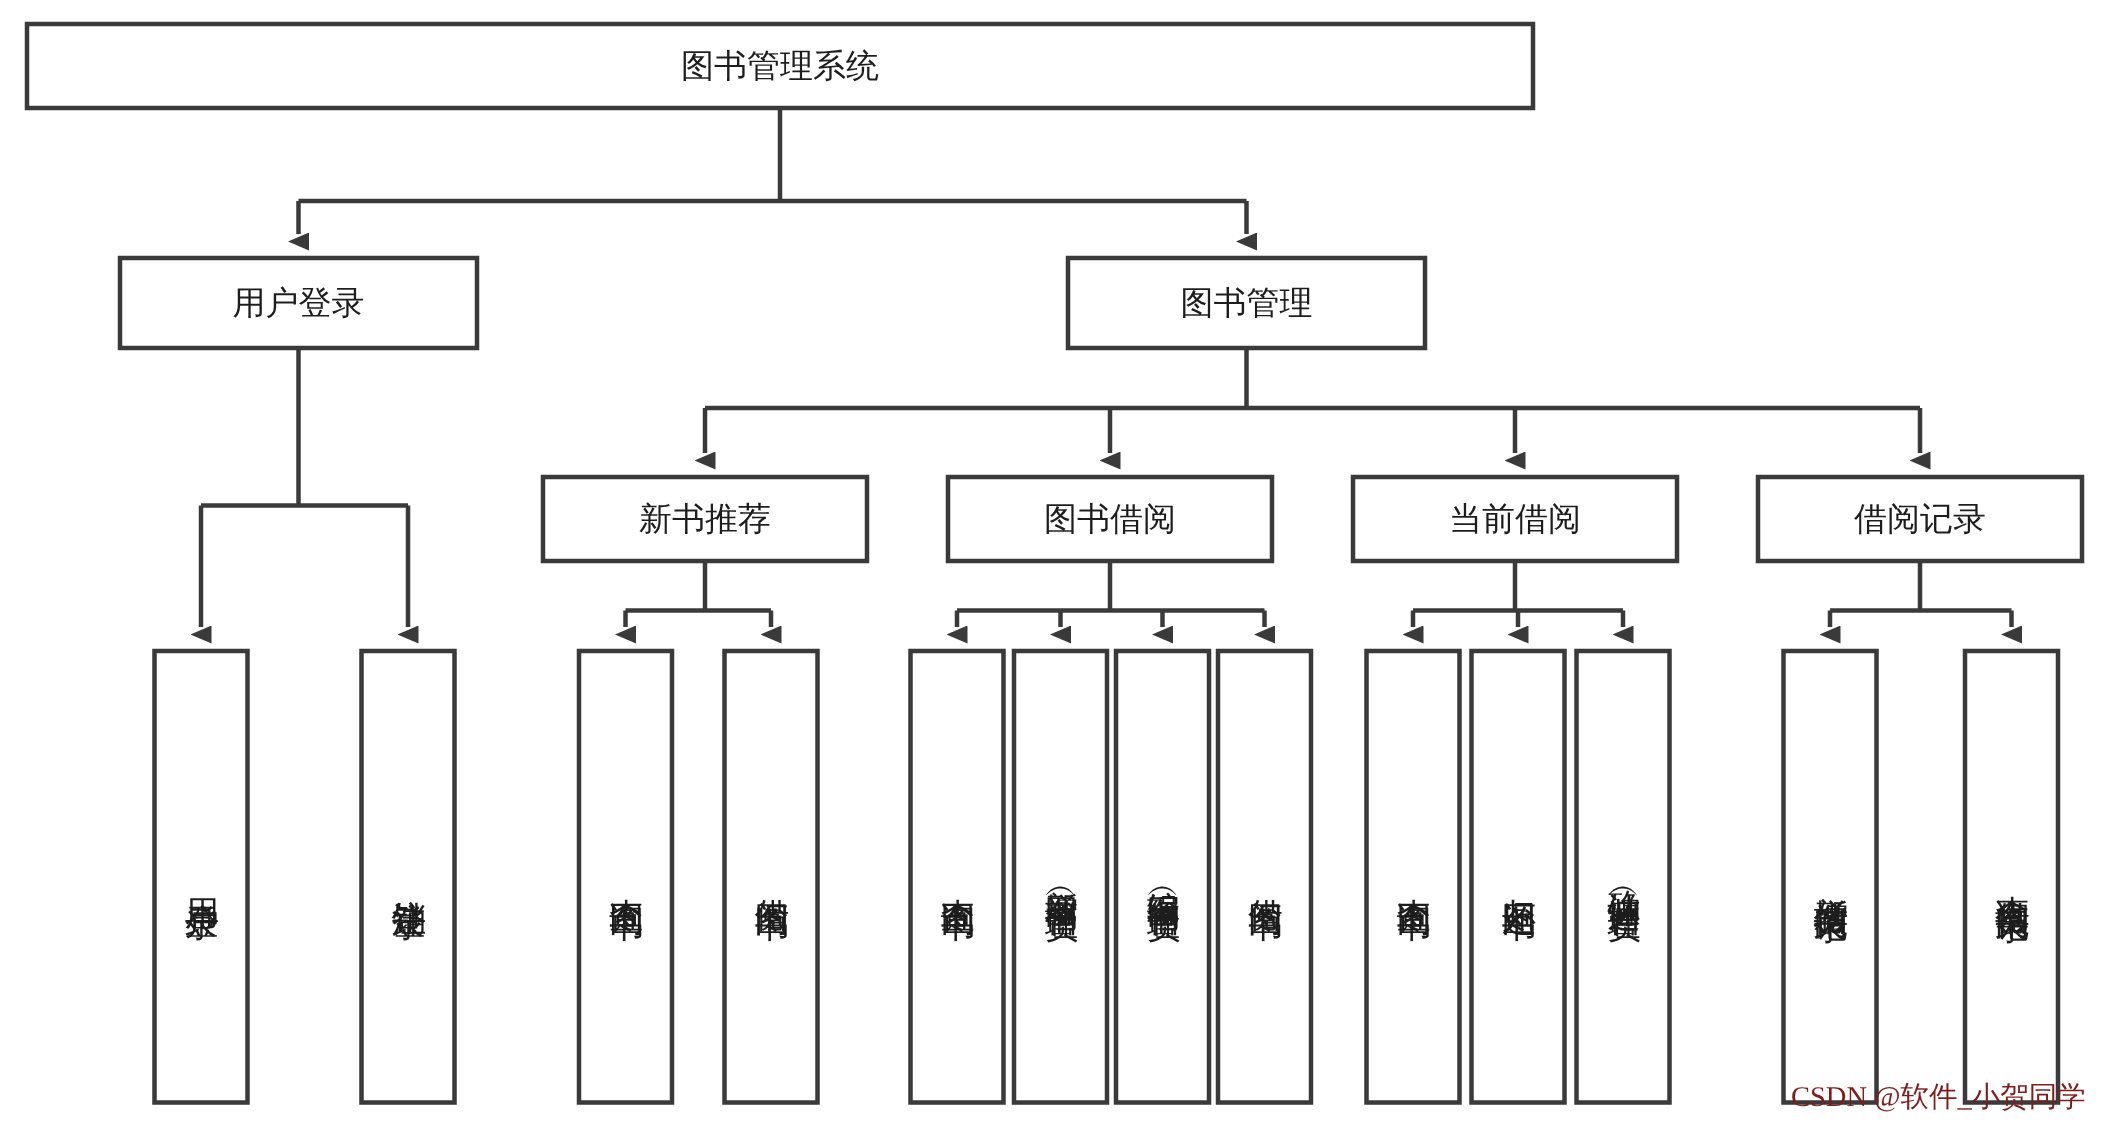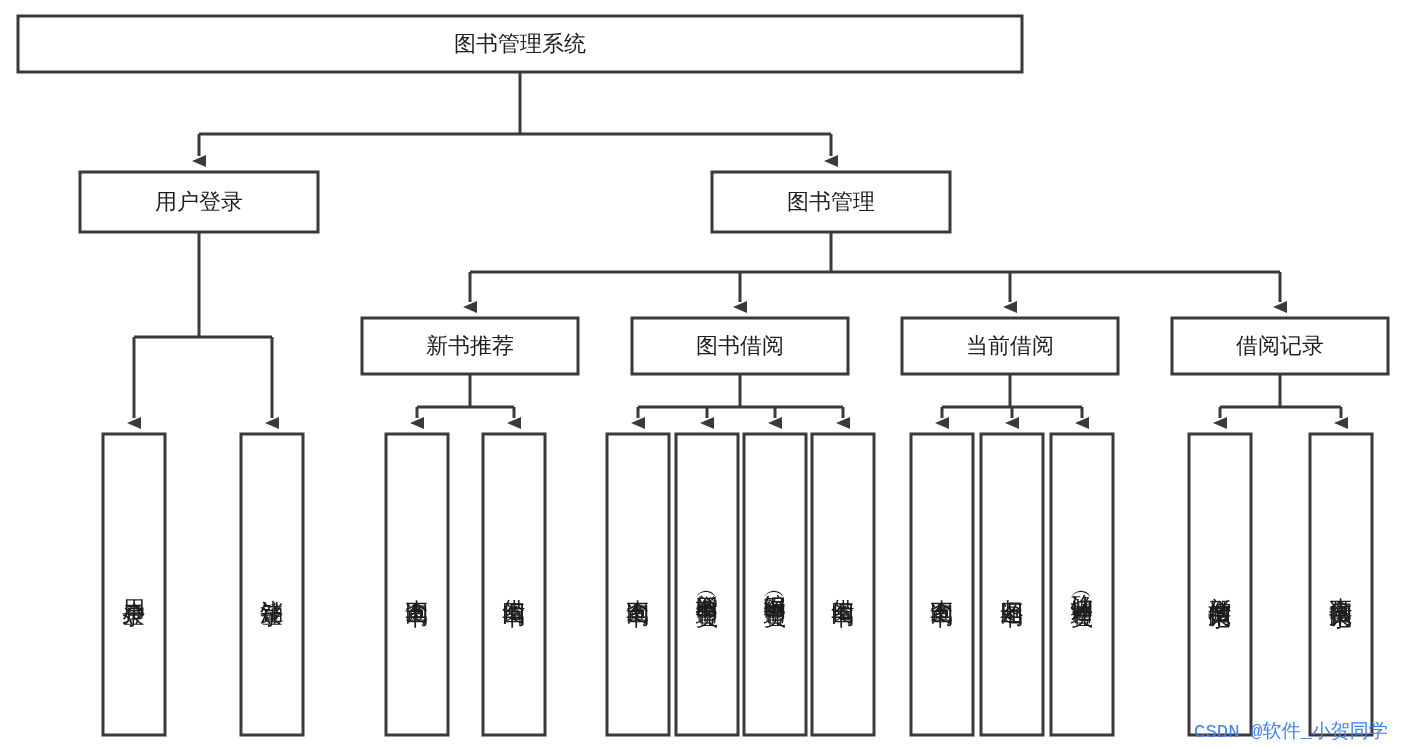--- a/index.html
+++ b/index.html
@@ -61,23 +61,23 @@
     letter-spacing: 2px;
     display: flex;
     align-items: center;
     justify-content: center;
     white-space: nowrap;
     pointer-events: none;
     user-select: none;
   }
   .watermark {
     position: absolute;
-    font-family: Liberation Mono, monospace;
+    font-family: Liberation Serif, serif;
     font-size: 19px;
-    color: #3b82f6;
+    color: #7f1d1d;
     white-space: nowrap;
     user-select: none;
   }
 </style>
 </head>
 <body>
 
 <div id="diagram-root">
 
   <svg class="diagram-canvas" viewBox="0 0 1405 747">

